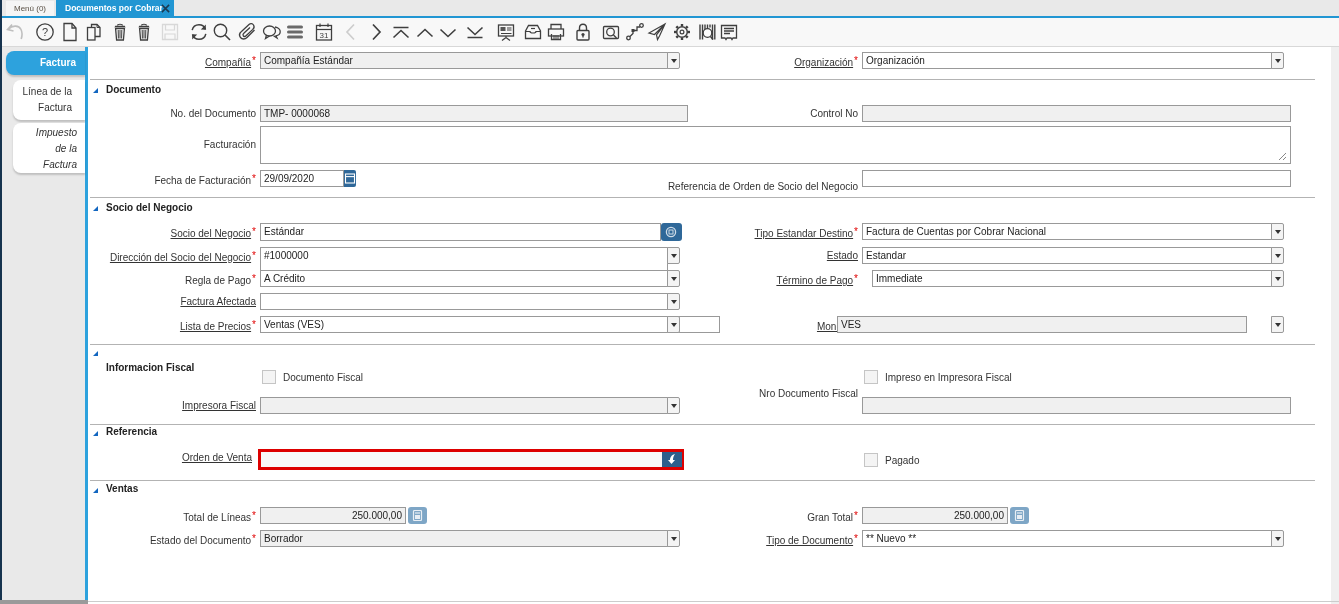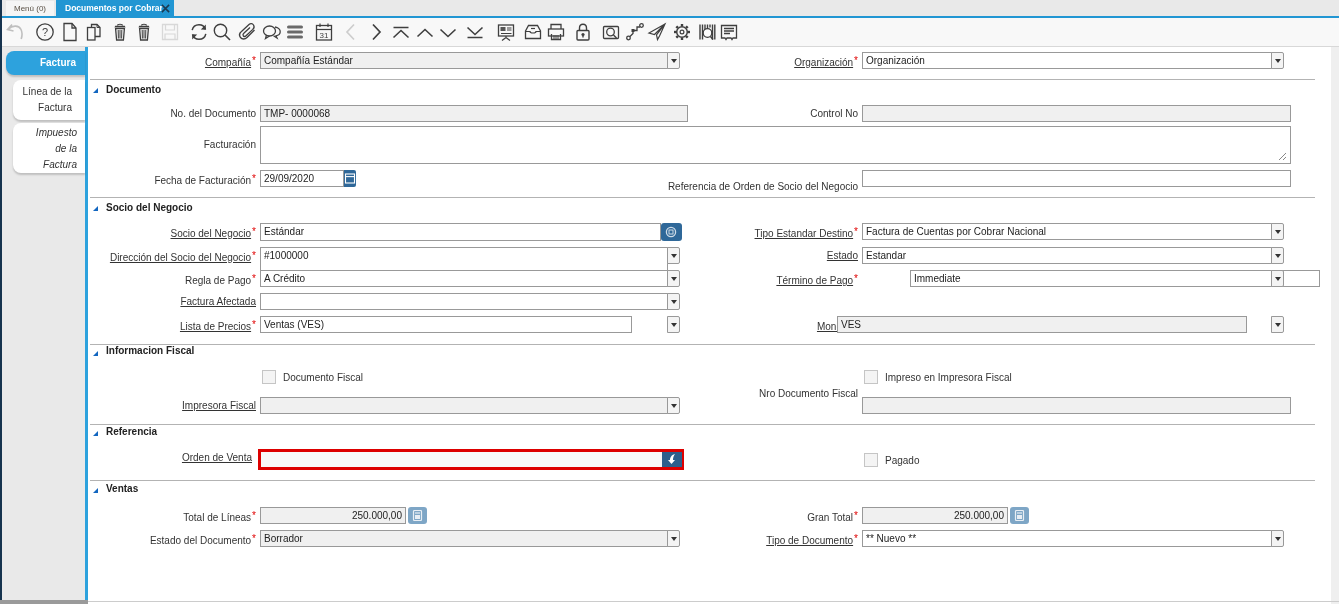--- a/index.html
+++ b/index.html
@@ -297,37 +297,37 @@
 <span class="fld" style="left:260px;top:247px;width:408px;height:29px">#1000000</span>
 <span class="cbtn" style="left:667px;top:247px;height:17px"></span>
 <span class="lbl" style="left:600px;top:250px;width:258px"><u>Estado</u></span>
 <span class="fld" style="left:862px;top:247px;width:410px;height:17px">Estandar</span>
 <span class="cbtn" style="left:1271px;top:247px;height:17px"></span>
 
 <span class="lbl req" style="left:90px;top:273px;width:166px">Regla de Pago</span>
 <span class="fld" style="left:260px;top:270px;width:408px;height:17px">A Crédito</span>
 <span class="cbtn" style="left:667px;top:270px;height:17px"></span>
 <span class="lbl req" style="left:600px;top:273px;width:258px"><u>Término de Pago</u></span>
-<span class="fld" style="left:910px;top:270px;width:410px;height:17px">Immediate</span>
+<span class="fld" style="left:872px;top:270px;width:410px;height:17px">Immediate</span>
 <span class="cbtn" style="left:1271px;top:270px;height:17px"></span>
 
 <span class="lbl" style="left:90px;top:296px;width:166px"><u>Factura Afectada</u></span>
 <span class="fld" style="left:260px;top:293px;width:408px;height:17px"></span>
 <span class="cbtn" style="left:667px;top:293px;height:17px"></span>
 
 <span class="lbl req" style="left:90px;top:319px;width:166px"><u>Lista de Precios</u></span>
-<span class="fld" style="left:260px;top:316px;width:372px;height:17px">Ventas (VES)</span>
+<span class="fld" style="left:260px;top:316px;width:460px;height:17px">Ventas (VES)</span>
 <span class="cbtn" style="left:667px;top:316px;height:17px"></span>
 <span class="lbl req" style="left:600px;top:319px;width:258px"><u>Moneda</u></span>
 <span class="fld ro" style="left:837px;top:316px;width:410px;height:17px">VES</span>
 <span class="cbtn" style="left:1271px;top:316px;height:17px"></span>
 
 <div class="sep" style="top:344px"></div>
 <div class="tri" style="left:93px;top:351px"></div>
-<span class="sect" style="left:106px;top:345px">Informacion Fiscal</span>
+<span class="sect" style="left:106px;top:362px">Informacion Fiscal</span>
 
 <span class="chk" style="left:262px;top:370px"></span>
 <span class="chklbl" style="left:283px;top:372px">Documento Fiscal</span>
 <span class="chk" style="left:864px;top:370px"></span>
 <span class="chklbl" style="left:885px;top:372px">Impreso en Impresora Fiscal</span>
 
 <span class="lbl" style="left:90px;top:400px;width:166px"><u>Impresora Fiscal</u></span>
 <span class="fld ro" style="left:260px;top:397px;width:408px;height:17px"></span>
 <span class="cbtn" style="left:667px;top:397px;height:17px"></span>
 <span class="lbl" style="left:600px;top:388px;width:258px">Nro Documento Fiscal</span>

